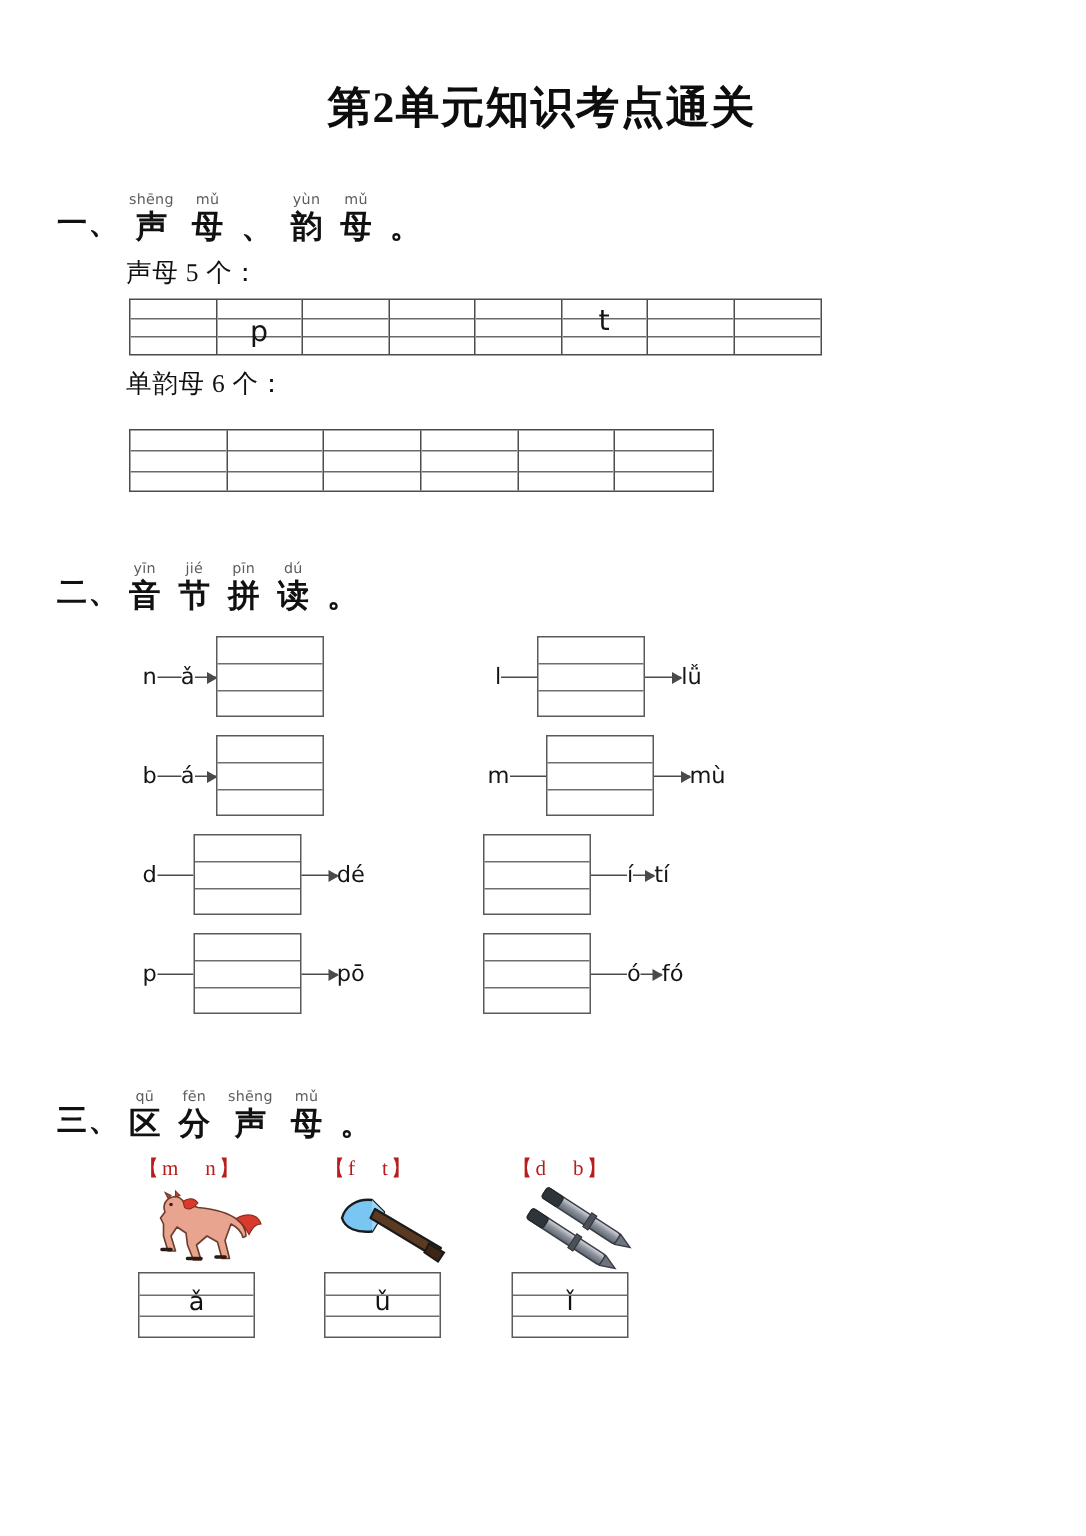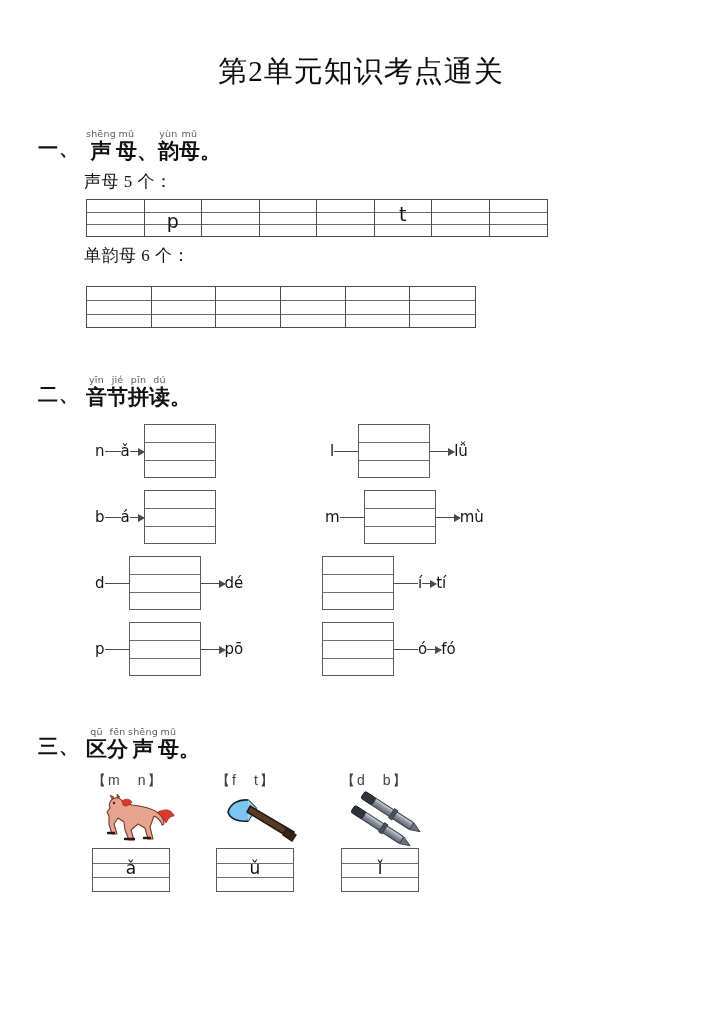--- a/index.html
+++ b/index.html
@@ -17,21 +17,21 @@
   }
 
   
   .page-title {
     position: absolute;
     top: 52px;
     left: 0;
     width: 722px;
     text-align: center;
     font-family: "Liberation Serif", "DejaVu Serif", serif;
-    font-weight: normal;
+    font-weight: bold;
     font-size: 29px;
     letter-spacing: 1px;
     color: #0d0d0d;
   }
 
   
   .section-head {
     position: absolute;
     left: 38px;
     display: flex;
@@ -42,20 +42,21 @@
     font-size: 20px;
     font-weight: bold;
     color: #111;
     letter-spacing: 1px;
     padding-bottom: 1px;
   }
   .ruby-group {
     display: flex;
     align-items: flex-end;
     margin-left: 6px;
+    gap: 12px;
   }
   .ruby {
     display: inline-flex;
     flex-direction: column;
     align-items: center;
     line-height: 1;
   }
   .ruby .pin {
     font-size: 9.5px;
     color: #5c5c5c;
@@ -187,23 +188,23 @@
     left: 0; right: 0;
     height: 0;
     border-top: 1.1px solid #6e6e6e;
   }
   .blend-box .l1 { top: 33.33%; }
   .blend-box .l2 { top: 66.66%; }
 
   
   .pic-item { position: absolute; width: 112px; }
   .bracket-label {
-    font-family: Liberation Sans, sans-serif;
+    font-family: Liberation Serif, serif;
     font-size: 14px;
-    color: #404040;
+    color: #b91c1c;
     letter-spacing: 2px;
     height: 20px;
     line-height: 20px;
   }
   .pic-stage {
     width: 112px;
     height: 58px;
     position: relative;
   }
   .ans-grid {

